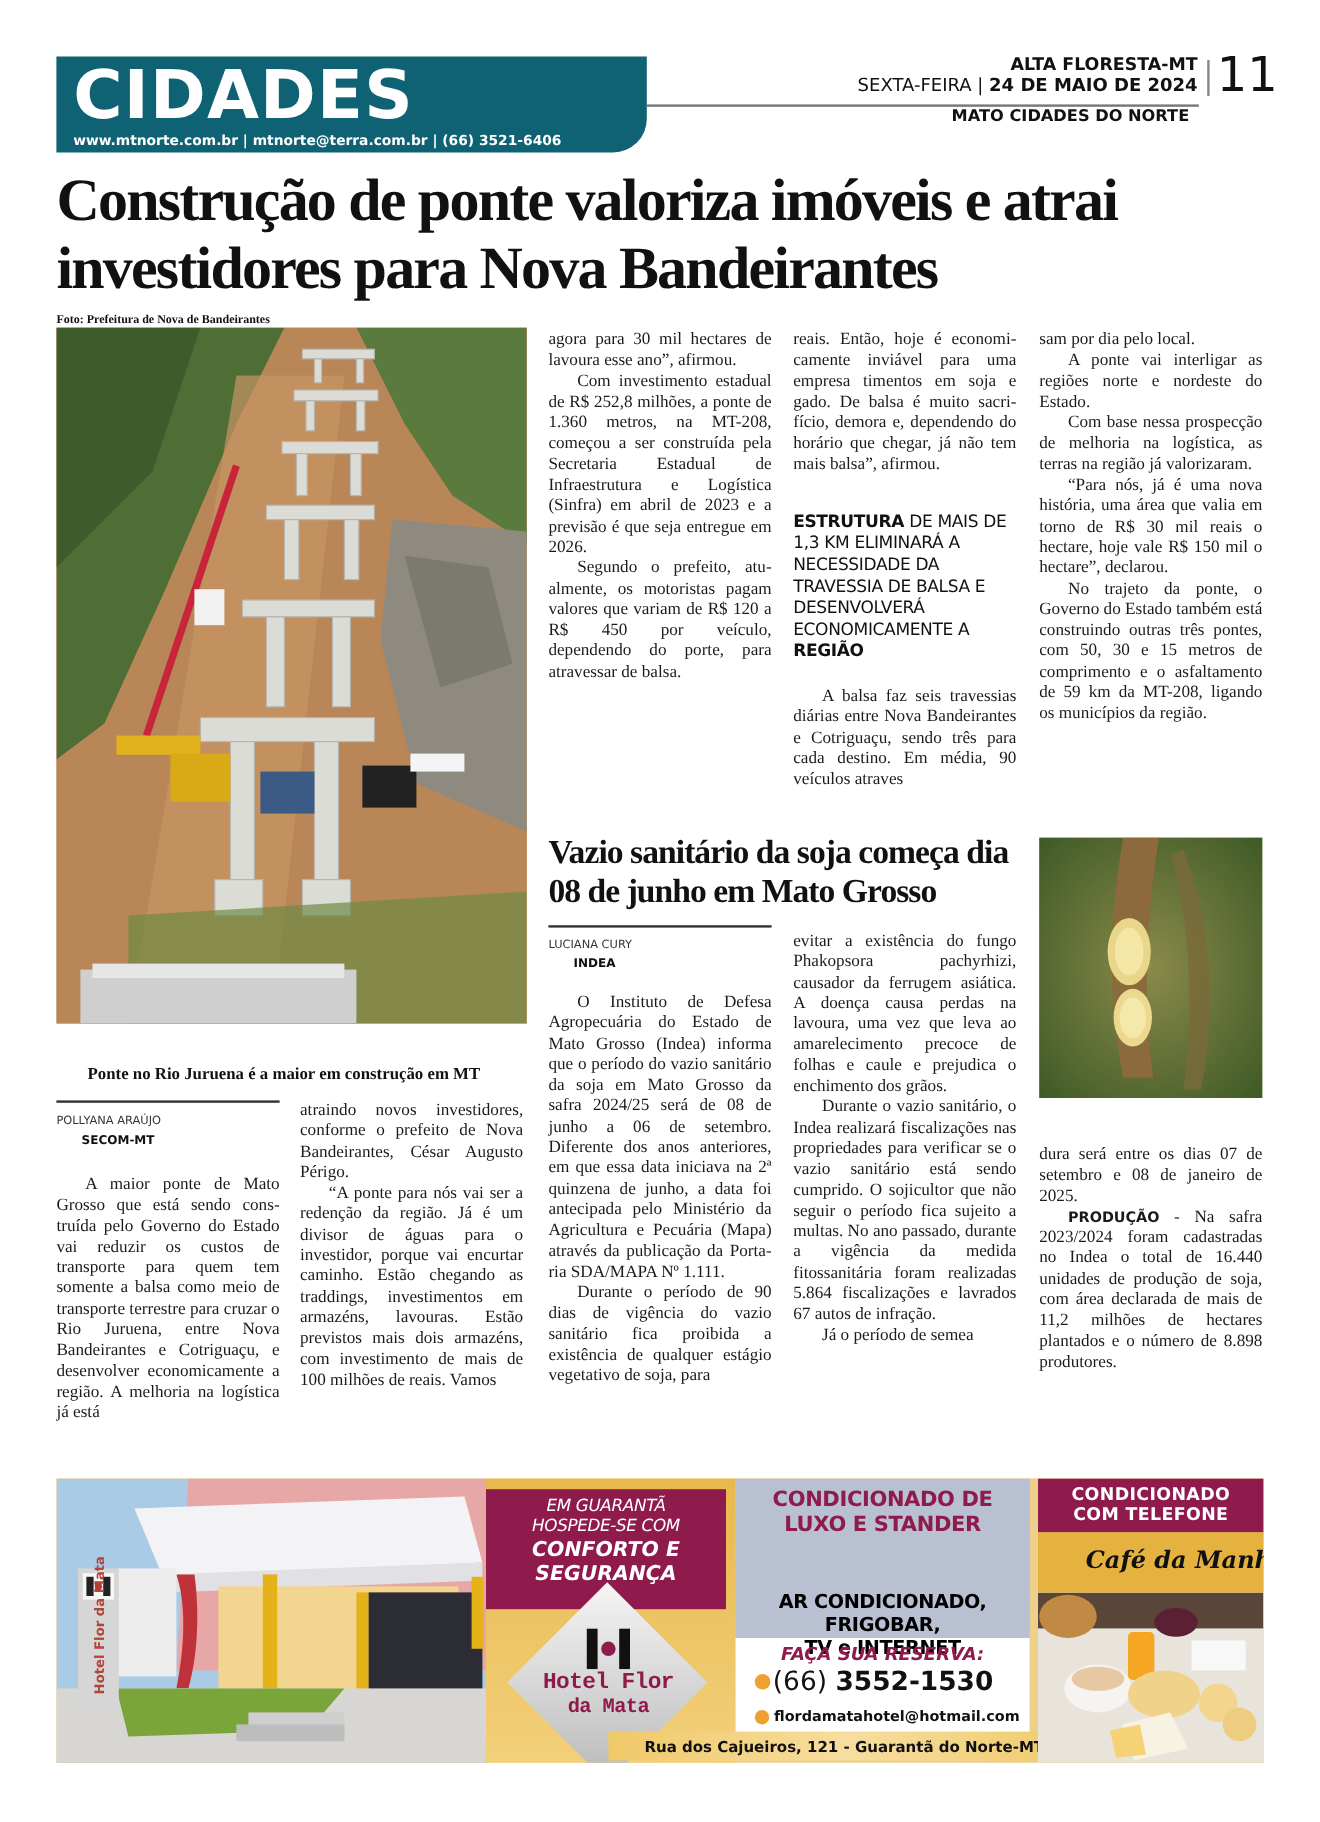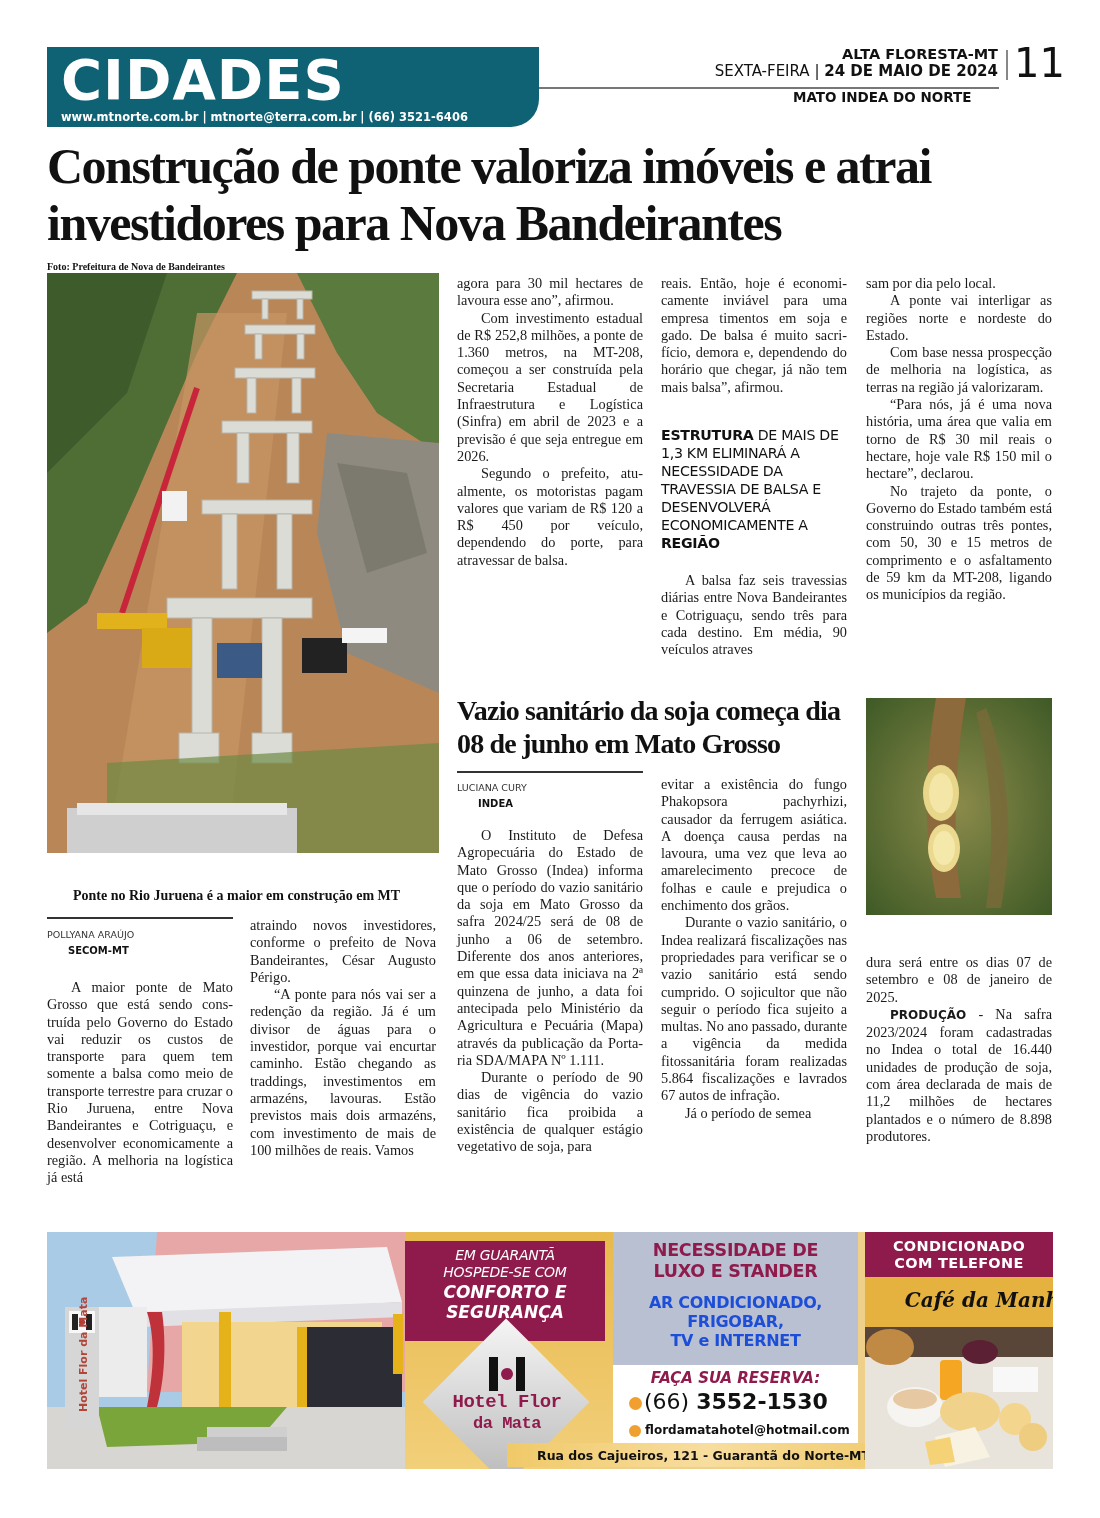--- a/index.html
+++ b/index.html
@@ -61,21 +61,21 @@
   .ad-logo-diamond { position: absolute; left: 400px; top: 111px; width: 118px; height: 118px; transform: rotate(45deg); background: linear-gradient(135deg,#f5f5f5,#b9b9b9); }
   .ad-logo-h { position: absolute; left: 440px; top: 125px; width: 40px; height: 34px; }
   .ad-logo-name { position: absolute; left: 398px; top: 159px; width: 124px; text-align: center; font-family: Liberation Mono, monospace; font-weight: bold; color: #8e1b4c; line-height: 22px; letter-spacing: -0.5px; }
   .ad-logo-name .n1 { display: block; font-size: 19px; }
   .ad-logo-name .n2 { display: block; font-size: 17px; }
 
   .ad-gray { position: absolute; left: 566px; top: 0; width: 245px; height: 133px; background: #b9c0d1; }
   .ad-white { position: absolute; left: 566px; top: 133px; width: 245px; height: 82px; background: #ffffff; }
   .ad-apt-title { position: absolute; left: 566px; width: 245px; text-align: center; font-family: "DejaVu Sans", sans-serif; font-weight: bold; color: #8e1b4c; font-size: 17.5px; letter-spacing: -0.3px; }
   .ad-apt-title.t1 { top: 8px; } .ad-apt-title.t2 { top: 29px; }
-  .ad-amen { position: absolute; left: 566px; width: 245px; text-align: center; font-family: "DejaVu Sans", sans-serif; font-weight: bold; color: #1d4ed8; font-size: 16px; letter-spacing: -0.3px; }
+  .ad-amen { position: absolute; left: 566px; width: 245px; text-align: center; font-family: "DejaVu Sans", sans-serif; font-weight: bold; color: #000000; font-size: 16px; letter-spacing: -0.3px; margin-top: 32px; }
   .ad-amen.a1 { top: 61px; } .ad-amen.a2 { top: 80px; } .ad-amen.a3 { top: 99px; }
   .ad-reserve { position: absolute; left: 566px; top: 137px; width: 245px; text-align: center; font-family: "DejaVu Sans", sans-serif; font-weight: bold; font-style: italic; color: #8e1b4c; font-size: 15px; }
   .ad-phone { position: absolute; left: 582px; top: 157px; font-family: "DejaVu Sans", sans-serif; font-size: 22px; color: #111; white-space: nowrap; }
   .ad-phone .pn { font-weight: bold; }
   .ad-phone-icon { display: inline-block; width: 13px; height: 13px; border-radius: 50%; background: #f0a030; vertical-align: middle; margin-right: 2px; }
   .ad-email { position: absolute; left: 582px; top: 191px; font-family: "DejaVu Sans", sans-serif; font-size: 12px; font-weight: bold; color: #111; white-space: nowrap; }
   .ad-mail-icon { display: inline-block; width: 12px; height: 12px; border-radius: 50%; background: #f0a030; vertical-align: middle; margin-right: 4px; }
   .ad-address-bar { position: absolute; left: 460px; top: 211px; width: 400px; height: 24px; background: linear-gradient(90deg,#f0c968,#f7dd9f,#f0c968); }
   .ad-address { position: absolute; left: 490px; top: 216px; font-family: "DejaVu Sans", sans-serif; font-size: 12.5px; font-weight: bold; color: #111; white-space: nowrap; }
 
@@ -94,21 +94,21 @@
   <div class="section-title">CIDADES</div>
   <div class="section-contact">www.mtnorte.com.br | mtnorte@terra.com.br | (66) 3521-6406</div>
 </div>
 <div class="header-rule"></div>
 <div class="city-label">ALTA FLORESTA-MT</div>
 <div class="date-line">
   <span>SEXTA-FEIRA</span> | <span class="b">24 DE MAIO DE 2024</span>
 </div>
 <div class="page-sep"></div>
 <div class="page-number">11</div>
-<div class="region-label">MATO INDEA DO NORTE</div>
+<div class="region-label">MATO CIDADES DO NORTE</div>
 
 <h1 class="headline">Construção de ponte valoriza imóveis e atrai investidores para Nova Bandeirantes</h1>
 <div class="photo-credit">Foto:  Prefeitura de Nova de Bandeirantes</div>
 
 <div class="main-photo">
   <svg viewBox="0 0 392 580" preserveAspectRatio="none">
     <rect width="392" height="580" fill="#b98658"></rect>
     <path d="M0 0 L190 0 L150 80 L90 220 L40 330 L0 360 Z" fill="#4f6e36"></path>
     <path d="M0 0 L120 0 L80 120 L0 200 Z" fill="#3e5c2b"></path>
     <path d="M250 0 L392 0 L392 180 L330 140 L290 80 Z" fill="#5a7a3e"></path>
@@ -262,21 +262,21 @@
     <rect x="29" y="0" width="9" height="34" fill="#111"></rect>
     <circle cx="20" cy="17" r="6" fill="#8e1b4c"></circle>
   </svg>
   <div class="ad-logo-name">
     <span class="n1">Hotel Flor</span>
     <span class="n2">da Mata</span>
   </div>
 
   <div class="ad-gray"></div>
   <div class="ad-white"></div>
-  <div class="ad-apt-title t1">NECESSIDADE DE</div>
+  <div class="ad-apt-title t1">CONDICIONADO DE</div>
   <div class="ad-apt-title t2">LUXO E STANDER</div>
   <div class="ad-amen a1">AR CONDICIONADO,</div>
   <div class="ad-amen a2">FRIGOBAR,</div>
   <div class="ad-amen a3">TV e INTERNET</div>
   <div class="ad-reserve">FAÇA SUA RESERVA:</div>
   <div class="ad-phone">
     <span class="ad-phone-icon"></span><span>(66)</span> <span class="pn">3552-1530</span>
   </div>
   <div class="ad-email">
     <span class="ad-mail-icon"></span><span>flordamatahotel@hotmail.com</span>

